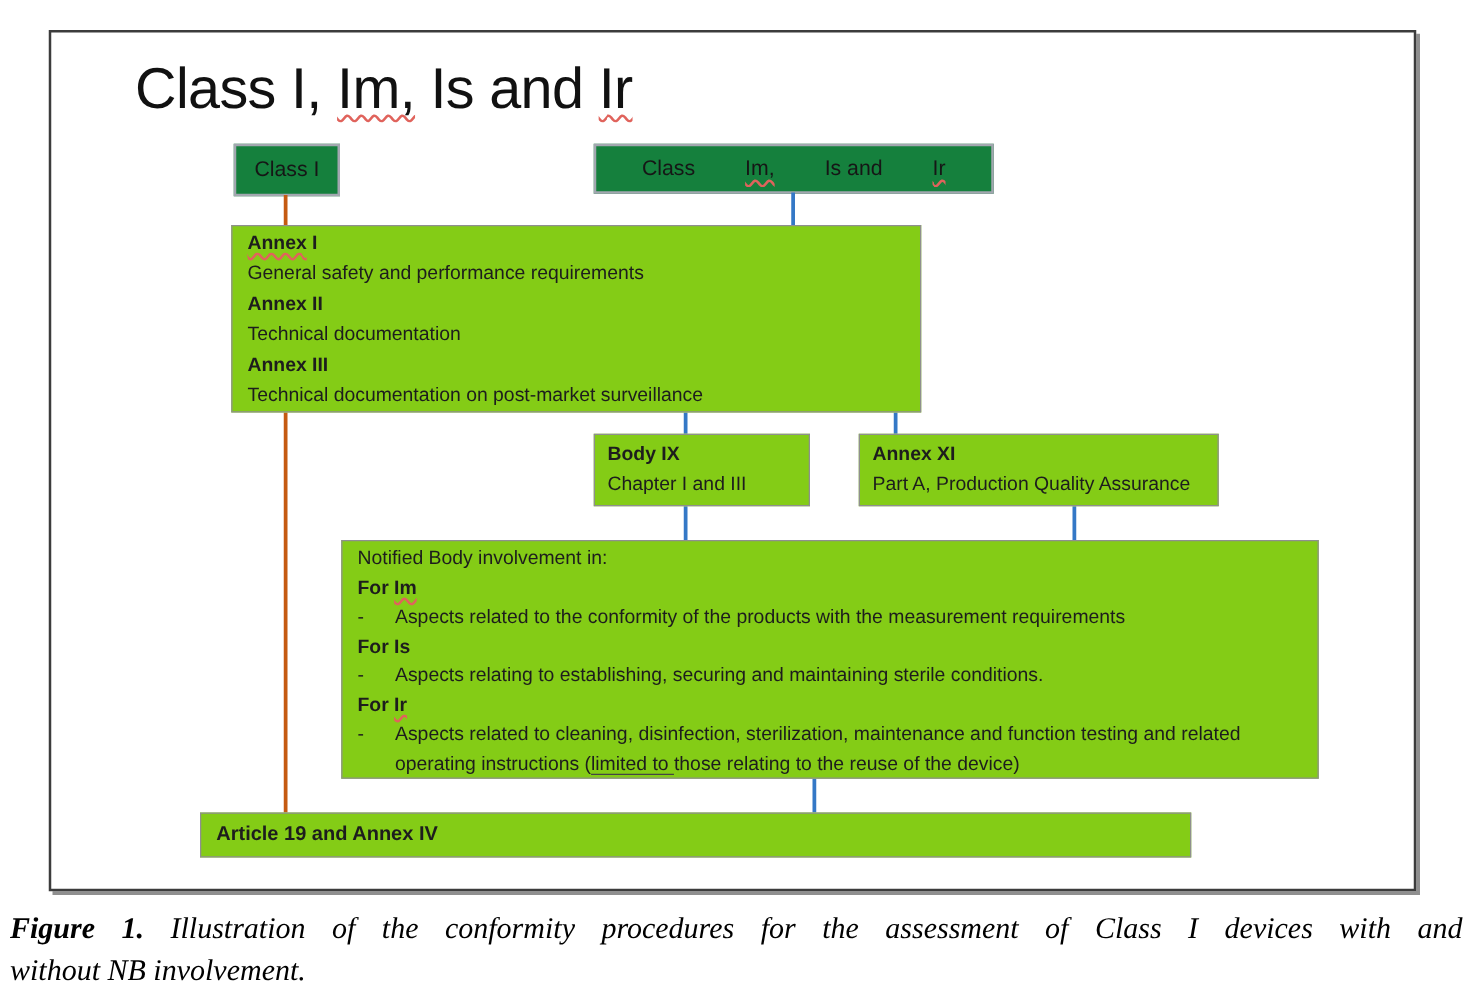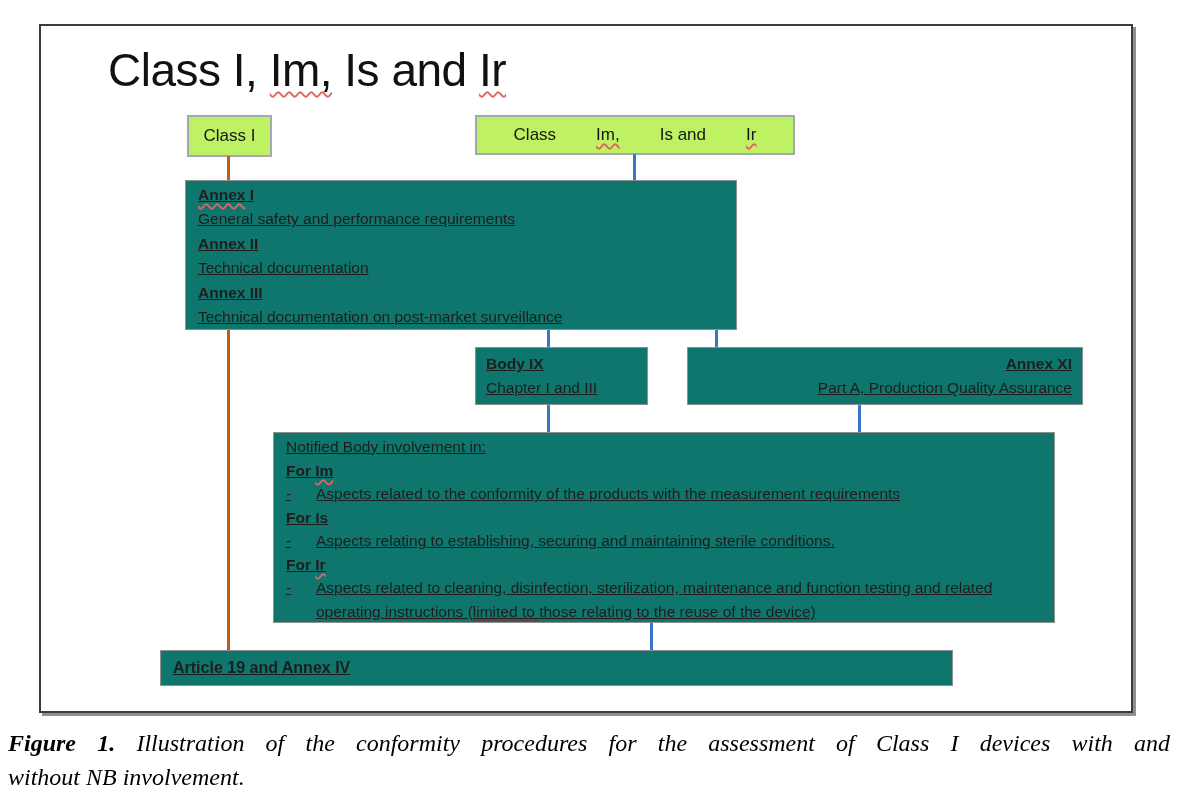--- a/index.html
+++ b/index.html
@@ -10,27 +10,27 @@
   .frame{
     position:absolute;left:39px;top:24px;width:1090px;height:685px;
     border:2px solid #3c3c3c;background:#ffffff;
     box-shadow:3px 3px 0 0 #8f8f8f;
   }
   .diagram-title{
     position:absolute;left:108px;top:44px;
     font-size:46px;line-height:52px;color:#111;letter-spacing:-0.5px;white-space:nowrap;
   }
   .graybox{
-    position:absolute;background:#bef264;border:2px solid #a3a7b0;
+    position:absolute;background:#15803d;border:2px solid #a3a7b0;
     display:flex;align-items:center;justify-content:center;
     font-size:17px;color:#161616;box-sizing:border-box;white-space:nowrap;
   }
   .whitebox{
-    position:absolute;background:#0f766e;border:1px solid #8f8f8f;
-    box-sizing:border-box;font-size:15.5px;color:#1d1d1d;text-decoration:underline;
+    position:absolute;background:#84cc16;border:1px solid #8f8f8f;
+    box-sizing:border-box;font-size:15.5px;color:#1d1d1d;
   }
   .vline{position:absolute;width:3px;}
   .vline.blue{background:#3478c6;}
   .vline.orange{background:#c55a11;}
   .b{font-weight:bold;}
   .wavy{
     text-decoration:underline;
     text-decoration-style:wavy;
     text-decoration-color:#e0635c;
     text-decoration-thickness:1.5px;
@@ -40,21 +40,21 @@
   .title-wavy{
     text-decoration:underline;
     text-decoration-style:wavy;
     text-decoration-color:#e0635c;
     text-decoration-thickness:2px;
     text-underline-offset:5px;
     text-decoration-skip-ink:none;
   }
   .annex-box{left:185px;top:180px;width:552px;height:150px;padding:2px 12px;line-height:24.4px;}
   .annex-ix-box{left:475px;top:347px;width:173px;height:58px;padding:4px 10px;line-height:24px;}
-  .annex-xi-box{left:687px;top:347px;width:396px;height:58px;padding:4px 10px;line-height:24px;text-align:right;}
+  .annex-xi-box{left:687px;top:347px;width:288px;height:58px;padding:4px 10px;line-height:24px;}
   .nb-box{left:273px;top:432px;width:782px;height:191px;padding:2px 12px;line-height:23.5px;}
   .nb-bullet{display:flex;}
   .nb-bullet .dash{flex:0 0 30px;}
   .nb-bullet .btext{flex:1;}
   .uline{
     text-decoration:underline;
     text-decoration-color:#444;
     text-decoration-thickness:1px;
     text-underline-offset:3px;
   }

